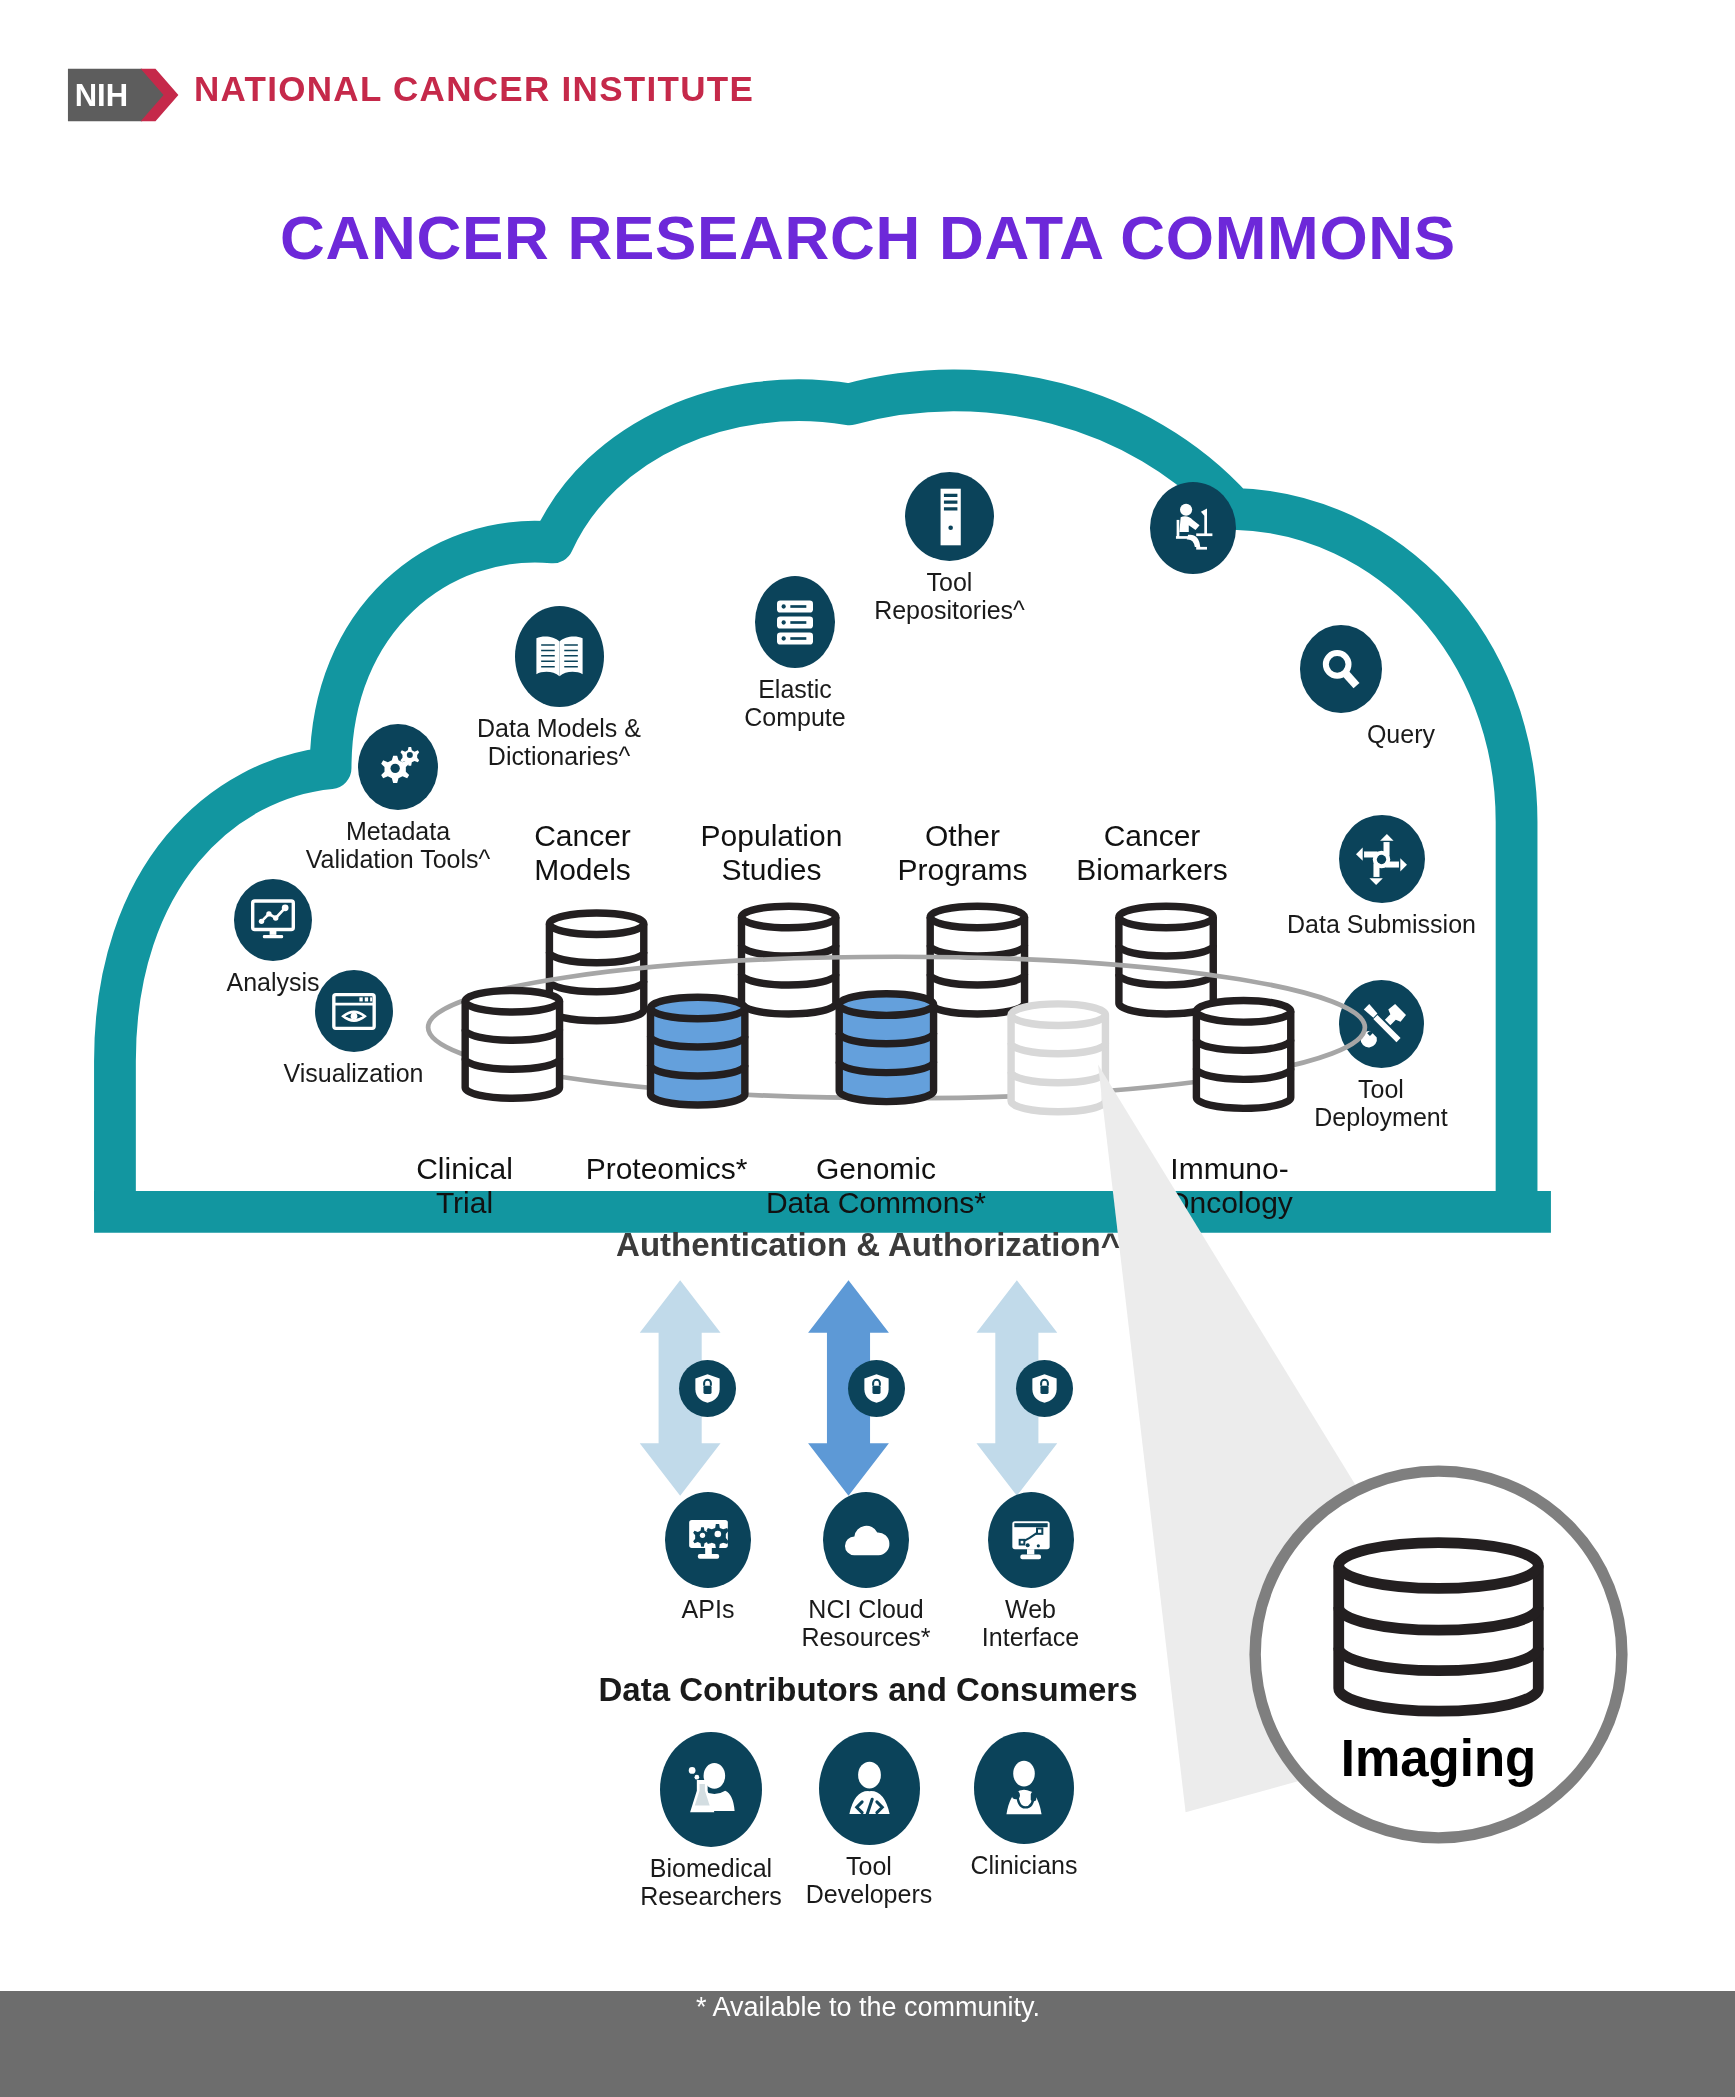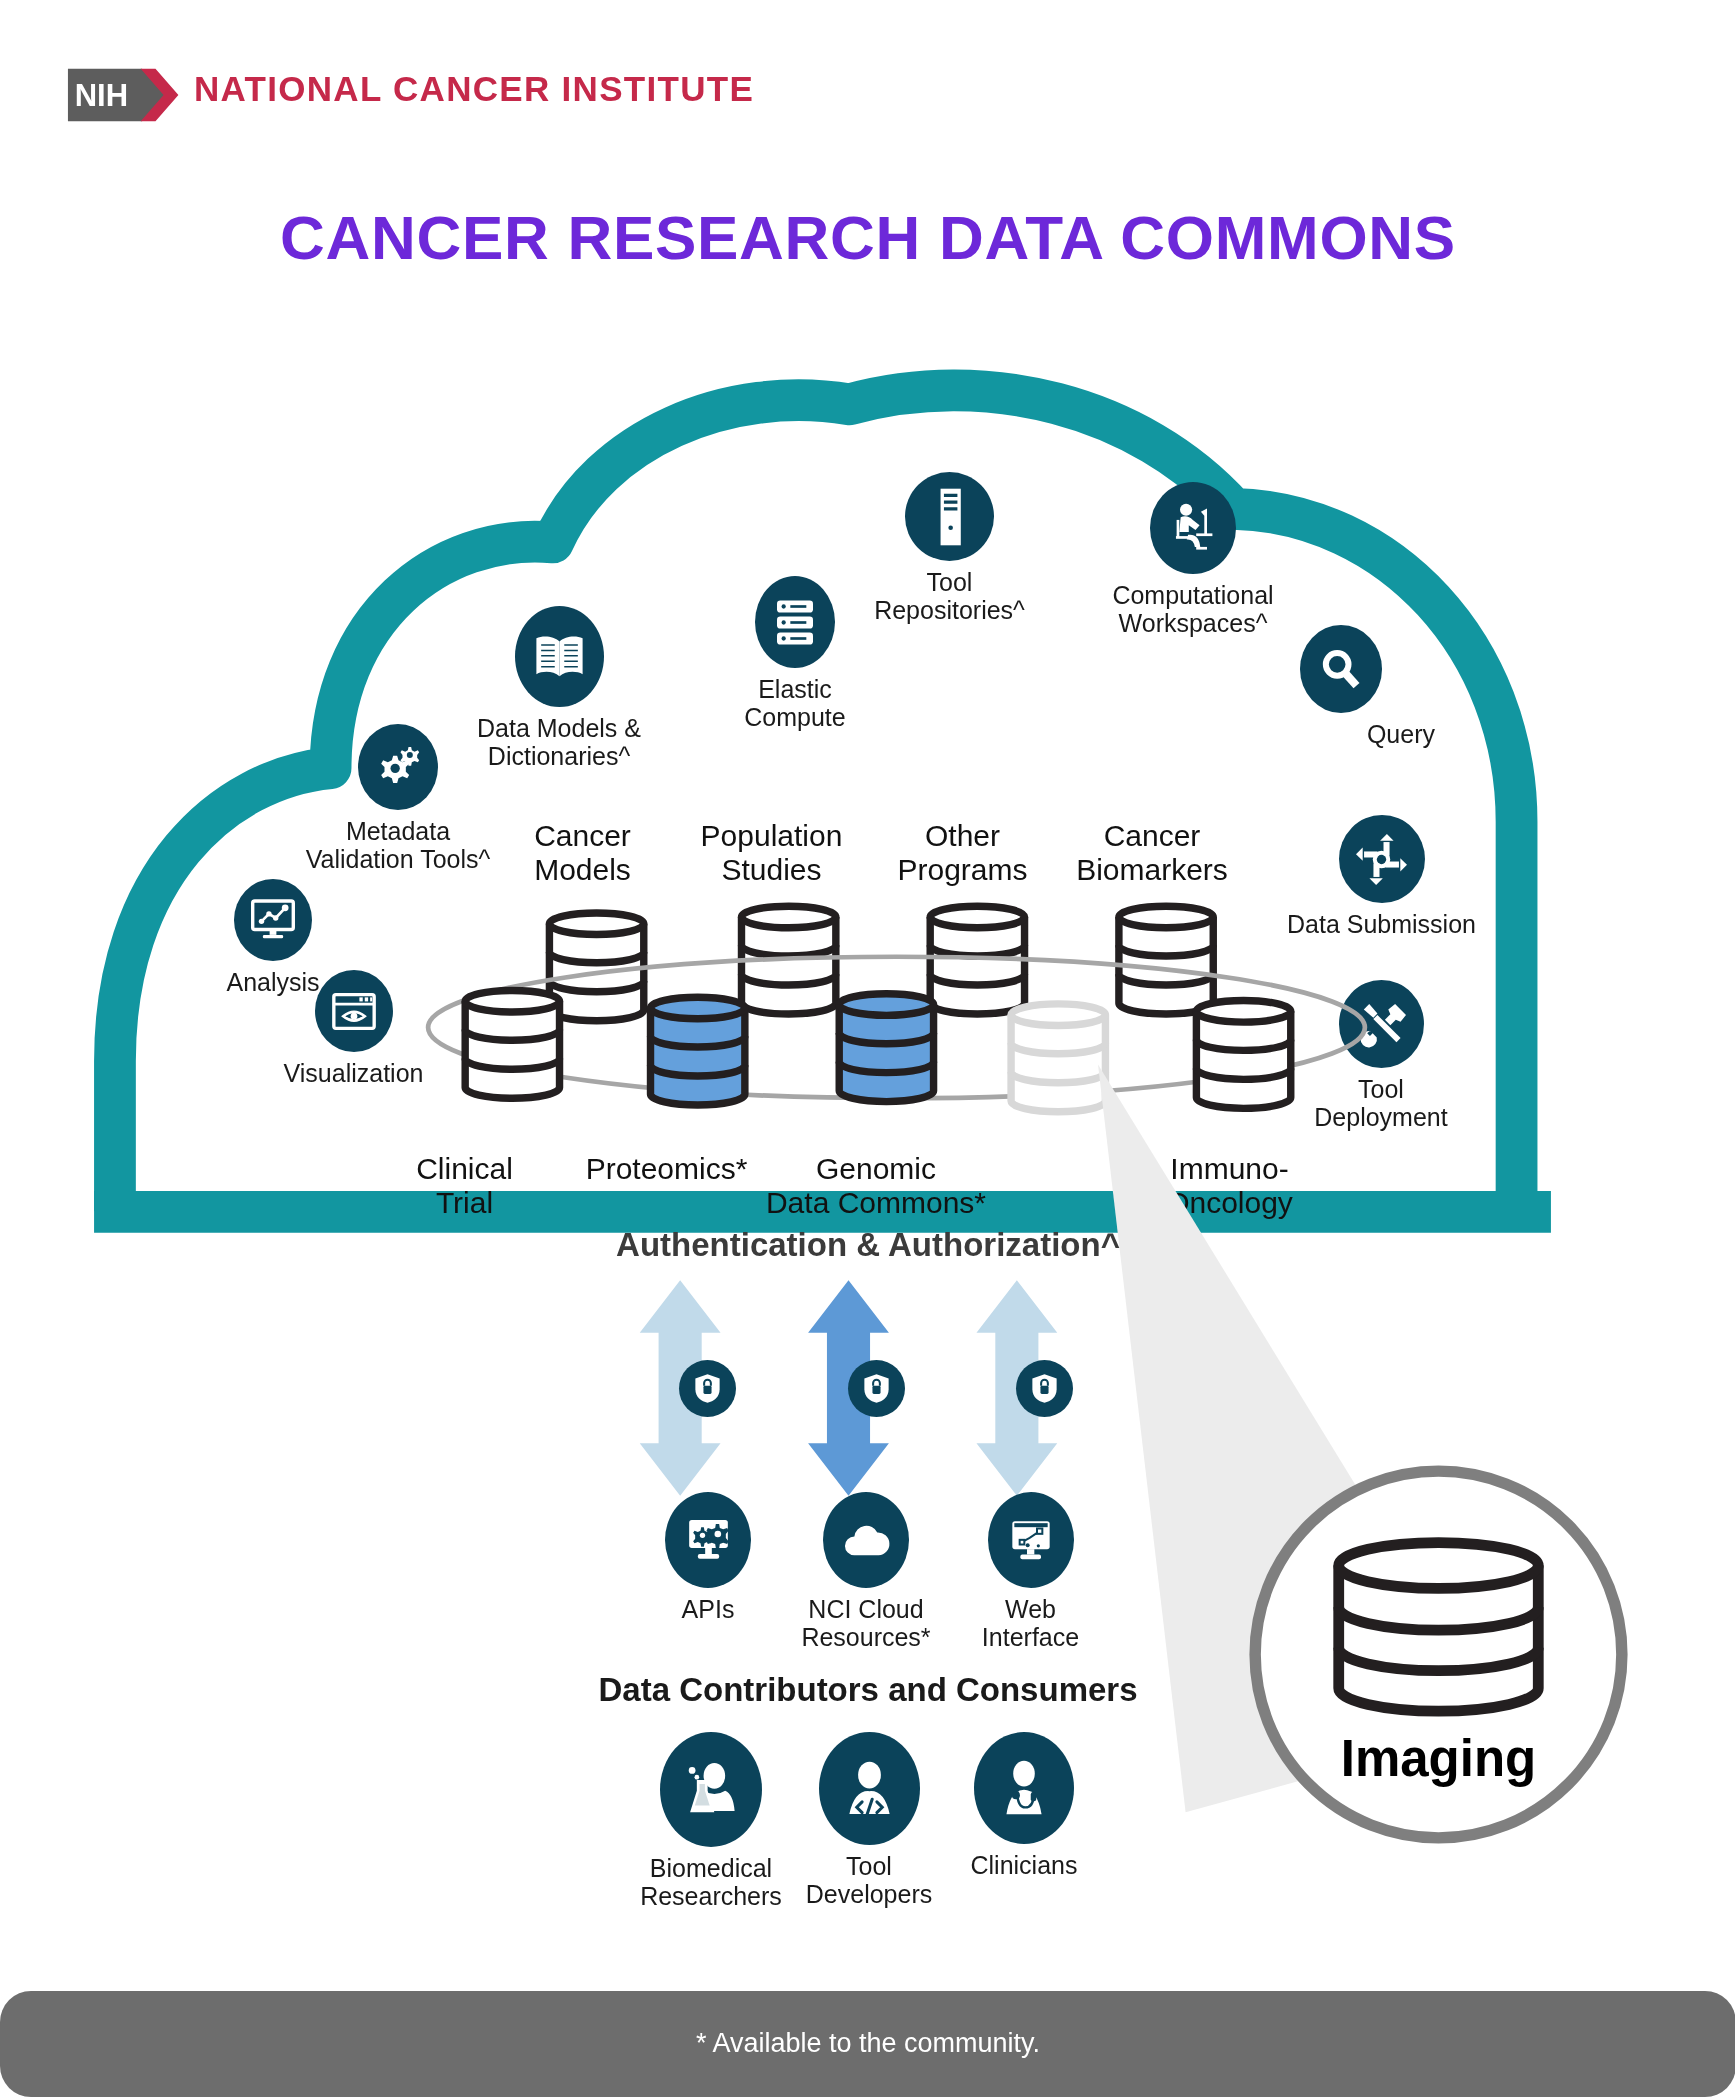--- a/index.html
+++ b/index.html
@@ -33,21 +33,21 @@
       background:#0b435a;display:flex;align-items:center;justify-content:center;}
   
   #contrib-title{left:0;top:1671px;width:1736px;text-align:center;
       font-size:33px;font-weight:bold;color:#1a1a1a;}
   
   #magnifier{left:1243px;top:1459px;width:391px;height:391px;}
   #cone{left:963px;top:1051px;width:681px;height:795px;}
   
   #footer{left:0;top:1991px;width:1736px;height:106px;background:#6d6d6d;
       color:#fff;display:flex;flex-direction:column;align-items:center;
-      justify-content:center;border-radius:31px;}
+      justify-content:space-between;}
   #footer div{font-size:27px;line-height:1.25;}
 </style>
 </head>
 <body>
 
 <div class="abs" id="nih-logo">
   <svg width="115" height="66" viewBox="0 0 170 98">
     <path d="M4 10 h110 l34 39 -34 39 H4 z" fill="#5d5d5d"></path>
     <path d="M112 10 h22 l34 39 -34 39 h-22 l34 -39 z" fill="#c5294a"></path>
     <text x="14" y="66" font-family="Liberation Sans, sans-serif" font-size="46" font-weight="bold" fill="#ffffff">NIH</text>
@@ -129,22 +129,20 @@
         <path d="M17 24 q10 -4 18 4 l10 8 -6 7 -10 -7 v10 h-14 z"></path>
         <rect x="11" y="28" width="4" height="26"></rect>
         <rect x="10" y="52" width="28" height="4"></rect>
         <path d="M28 50 q16 -2 18 18 h-8 q-2 -12 -12 -11 z"></path>
         <path d="M40 68 h16 v4 h-16 z"></path>
         <path d="M47 16 l9 -5 v38 h-4 V22 z"></path>
         <rect x="40" y="48" width="24" height="4"></rect>
       </g>
     </svg>
   </div>
-  <div class="lbl">Computational
-Workspaces^</div>
 </div>
 
 <div class="node" style="left:1246px;top:625px;width:189px;text-align:right;">
   <div class="badge" style="width:82px;height:88px;border-radius:50%;">
     <svg width="43" height="44" viewBox="0 0 64 66">
       <circle cx="27" cy="26" r="17" fill="none" stroke="#fff" stroke-width="9"></circle>
       <path d="M39 39 L56 58" stroke="#fff" stroke-width="12" stroke-linecap="butt"></path>
     </svg>
   </div>
   <div class="lbl">Query</div>

